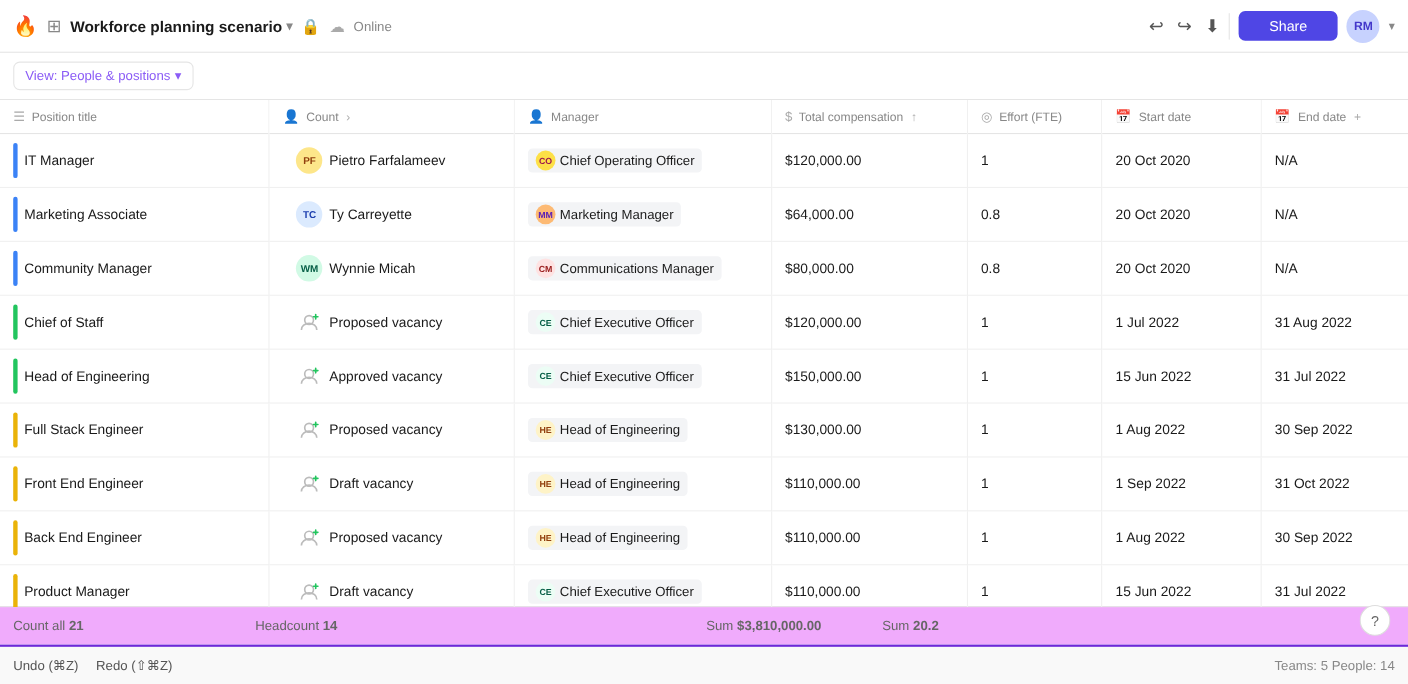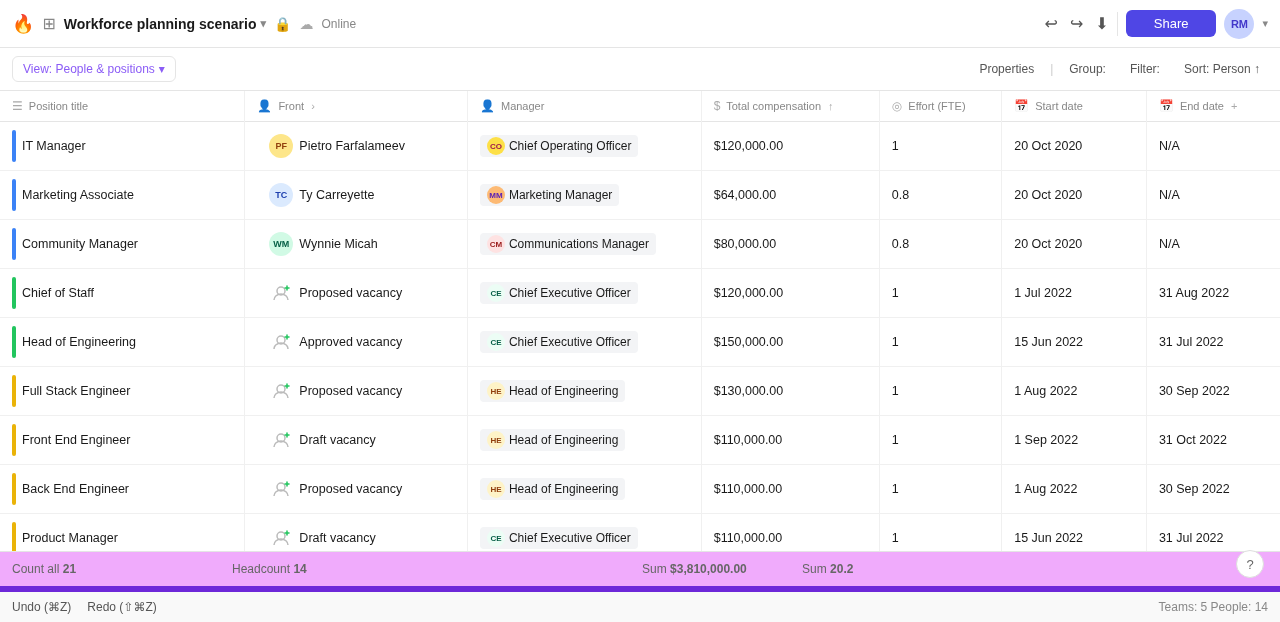--- a/index.html
+++ b/index.html
@@ -64,21 +64,21 @@
     
     .sum-row { border-top: 1px solid #e5e5e5; padding: 10px 0; display: flex; align-items: center; font-size: 12px; color: #666; background: #f0abfc; flex-shrink: 0; }
     .sum-cell { padding: 0 12px; }
     .sum-cell-position { width: 220px; }
     .sum-cell-person { width: 200px; }
     .sum-cell-manager { width: 210px; }
     .sum-cell-compensation { width: 160px; }
     .sum-cell-effort { width: 110px; }
 
     
-    .bottombar { height: 36px; border-top: 6px solid #6d28d9; display: flex; align-items: center; padding: 0 12px; background: #f9f9f9; flex-shrink: 0; }
+    .bottombar { height: 36px; border-top: 2px solid #6d28d9; display: flex; align-items: center; padding: 0 12px; background: #f9f9f9; flex-shrink: 0; }
     .bottombar-left { display: flex; align-items: center; gap: 16px; font-size: 12px; color: #555; }
     .bottombar-spacer { flex: 1; }
     .bottombar-right { font-size: 12px; color: #888; }
     .help-btn { position: fixed; bottom: 44px; right: 16px; width: 28px; height: 28px; border-radius: 50%; border: 1px solid #ddd; background: #fff; display: flex; align-items: center; justify-content: center; font-size: 13px; color: #666; cursor: pointer; }
 
     
     .av-pietro { background: #fde68a; color: #92400e; }
     .av-ty { background: #dbeafe; color: #1e40af; }
     .av-wynnie { background: #d1fae5; color: #065f46; }
     .av-coo { background: #fde047; color: #9d174d; }
@@ -111,43 +111,33 @@
   <div class="avatar-btn">RM</div>
   <span class="avatar-chevron">▾</span>
 </div>
 
 <div class="toolbar">
   <button class="view-btn">
     <span>View: People &amp; positions</span>
     <span>▾</span>
   </button>
   <div class="toolbar-spacer"></div>
-  <div class="toolbar-right">
-    <span class="toolbar-right-btn">Properties</span>
-    <span class="toolbar-separator">|</span>
-    <span class="toolbar-right-btn">Group:</span>
-    <span class="toolbar-right-btn">Filter:</span>
-    <span class="toolbar-right-btn">
-      <span>Sort: Person</span>
-      <span> ↑</span>
-    </span>
-  </div>
 </div>
 
 <div class="table-container">
   <table>
     <thead>
       <tr>
         <th class="col-position">
           <span class="col-header-icon">☰</span>
           <span>Position title</span>
         </th>
         <th class="col-person">
           <span class="col-header-icon">👤</span>
-          <span>Front</span>
+          <span>Count</span>
           <span style="color:#aaa;margin-left:4px;font-size:11px;">›</span>
         </th>
         <th class="col-manager">
           <span class="col-header-icon">👤</span>
           <span>Manager</span>
         </th>
         <th class="col-compensation">
           <span class="col-header-icon">$</span>
           <span>Total compensation</span>
           <span style="color:#aaa;margin-left:4px;">↑</span>

